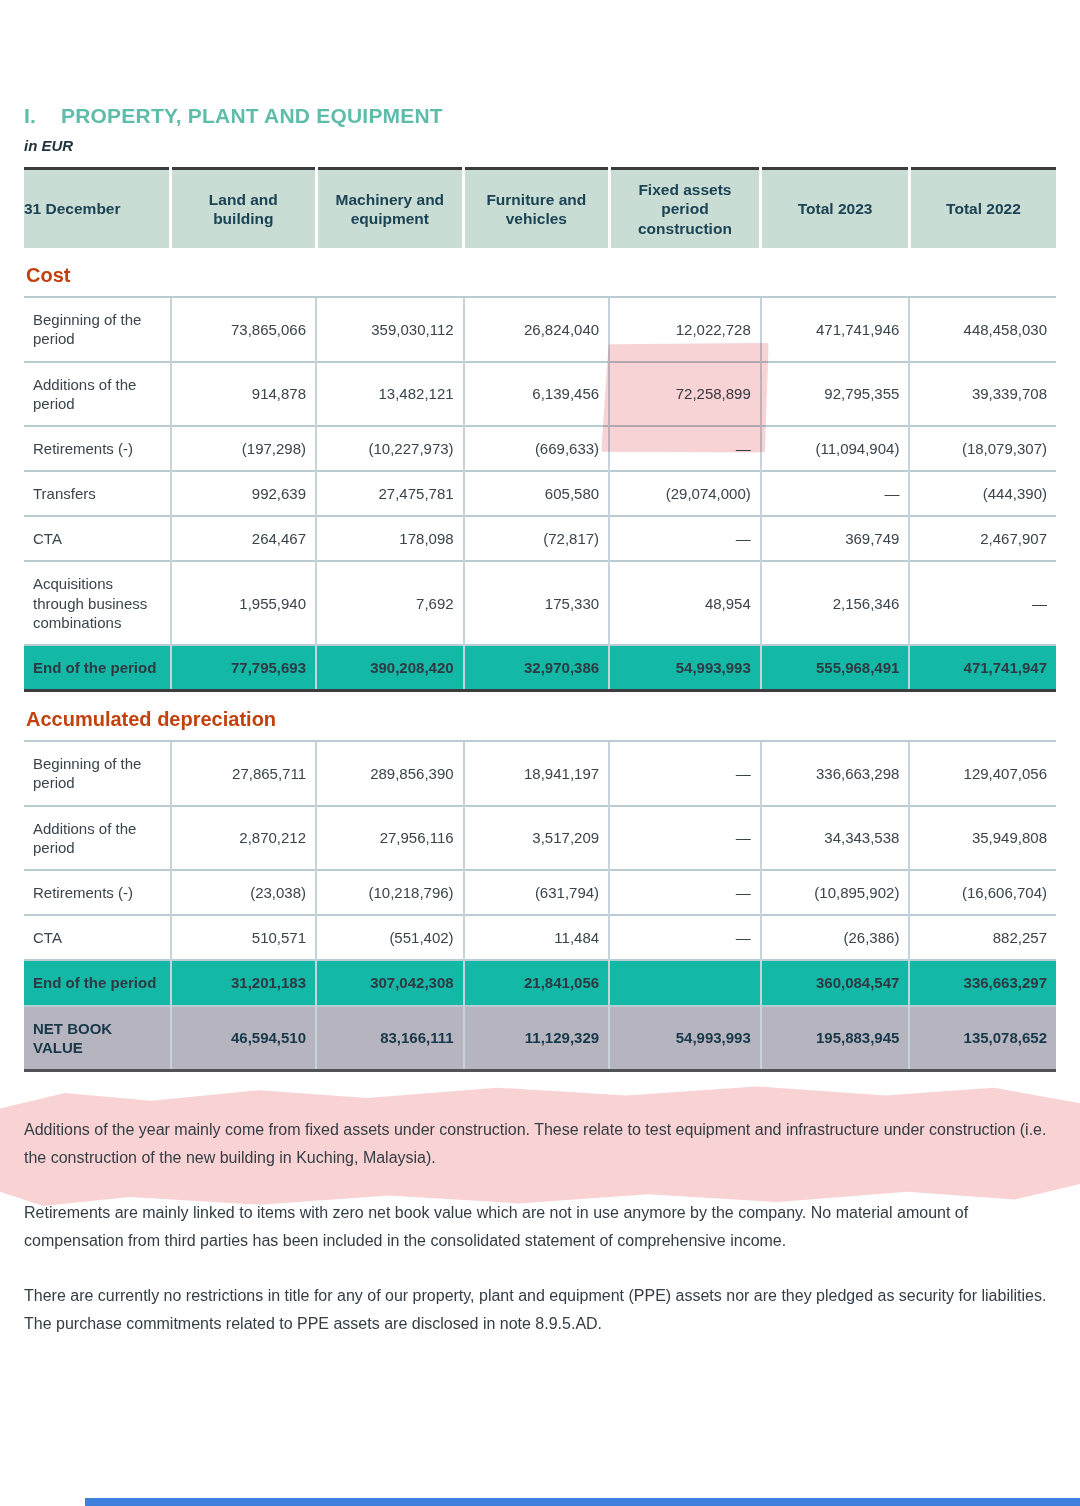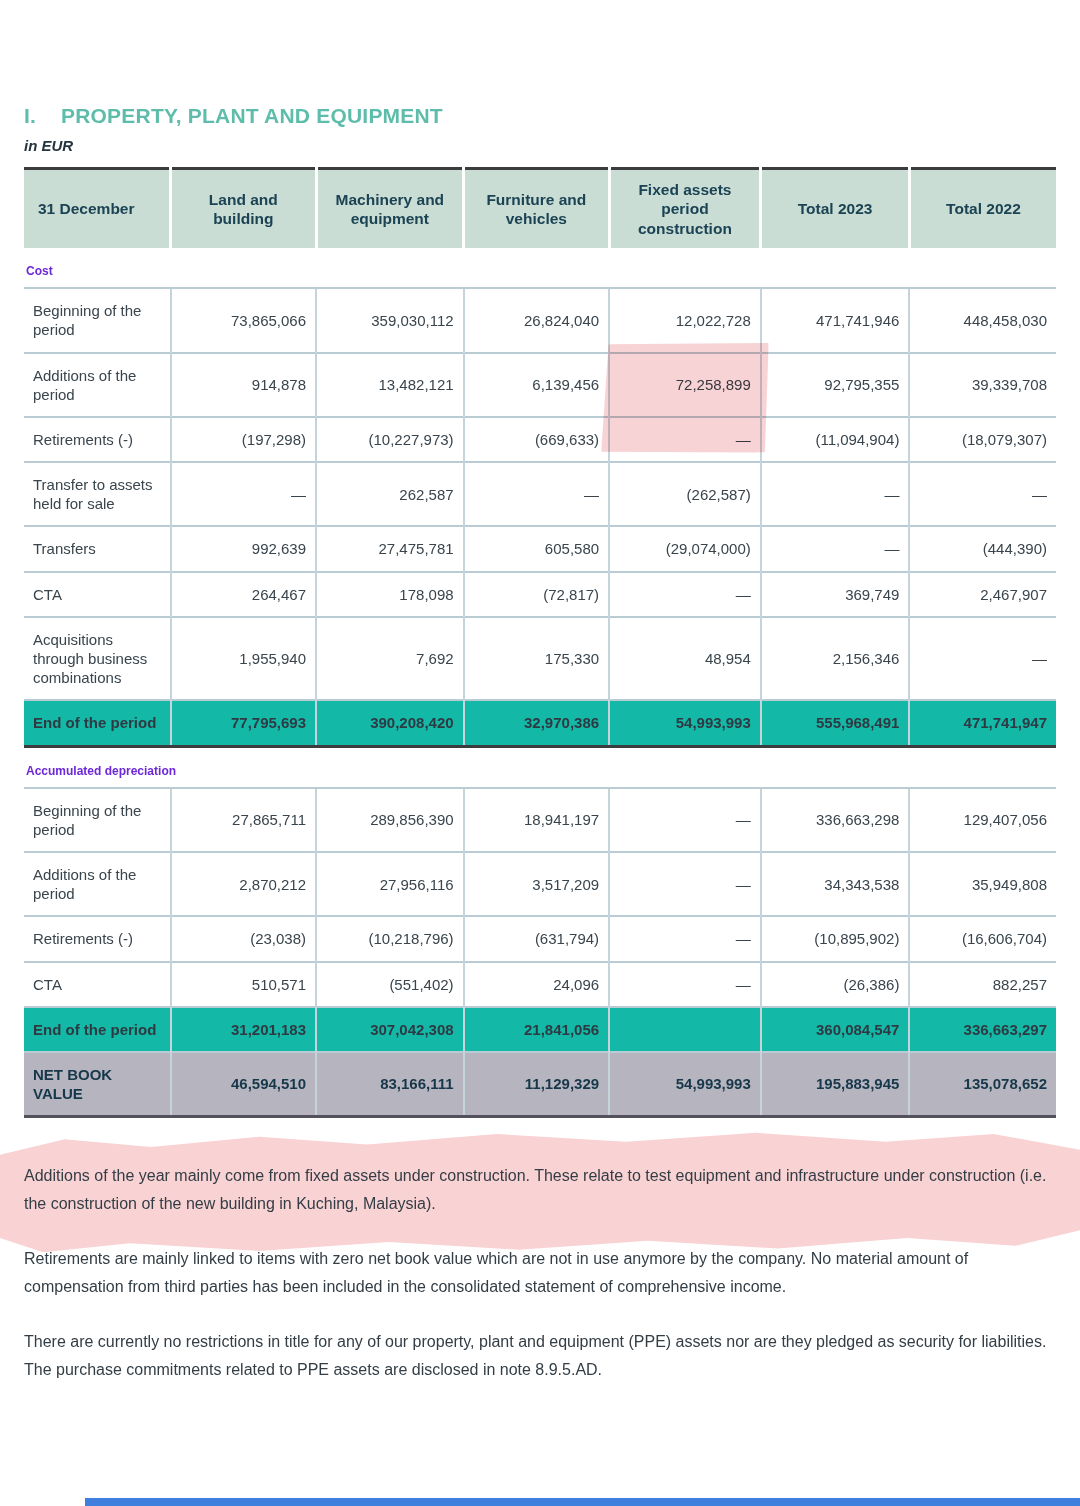--- a/index.html
+++ b/index.html
@@ -43,25 +43,25 @@
     color: #1b4354;
     font-size: 15.5px;
     font-weight: 700;
     padding: 10px 6px;
     height: 73px;
     vertical-align: middle;
     text-align: center;
     line-height: 1.25;
     border-left: 3px solid #ffffff;
   }
-  th:first-child { text-align: left; padding-left: 14px; border-left: none; }
+  th:first-child { text-align: left; padding-left: 0; border-left: none; }
   .section-title {
-    font-size: 12px;
-    font-weight: 700;
-    color: #6d28d9;
+    font-size: 20px;
+    font-weight: 700;
+    color: #c2410c;
     margin: 16px 0 9px 2px;
   }
   table.ppe.body-table td {
     border-top: 2px solid #b9cbd3;
     border-left: 2px solid #c5d4da;
     font-size: 15px;
     padding: 12px 9px;
     vertical-align: middle;
     line-height: 1.28;
   }
@@ -199,29 +199,20 @@
           <tr class="normal">
             <td class="lbl">Retirements (-)</td>
             <td class="num">(197,298)</td>
             <td class="num">(10,227,973)</td>
             <td class="num">(669,633)</td>
             <td class="num">—</td>
             <td class="num">(11,094,904)</td>
             <td class="num">(18,079,307)</td>
           </tr>
           <tr class="normal">
-            <td class="lbl">Transfer to assets held for sale</td>
-            <td class="num">—</td>
-            <td class="num">262,587</td>
-            <td class="num">—</td>
-            <td class="num">(262,587)</td>
-            <td class="num">—</td>
-            <td class="num">—</td>
-          </tr>
-          <tr class="normal">
             <td class="lbl">Transfers</td>
             <td class="num">992,639</td>
             <td class="num">27,475,781</td>
             <td class="num">605,580</td>
             <td class="num">(29,074,000)</td>
             <td class="num">—</td>
             <td class="num">(444,390)</td>
           </tr>
           <tr class="normal">
             <td class="lbl">CTA</td>
@@ -288,21 +279,21 @@
             <td class="num">(10,218,796)</td>
             <td class="num">(631,794)</td>
             <td class="num">—</td>
             <td class="num">(10,895,902)</td>
             <td class="num">(16,606,704)</td>
           </tr>
           <tr class="normal">
             <td class="lbl">CTA</td>
             <td class="num">510,571</td>
             <td class="num">(551,402)</td>
-            <td class="num">24,096</td>
+            <td class="num">11,484</td>
             <td class="num">—</td>
             <td class="num">(26,386)</td>
             <td class="num">882,257</td>
           </tr>
           <tr class="total">
             <td class="lbl">End of the period</td>
             <td class="num">31,201,183</td>
             <td class="num">307,042,308</td>
             <td class="num">21,841,056</td>
             <td class="num"></td>

